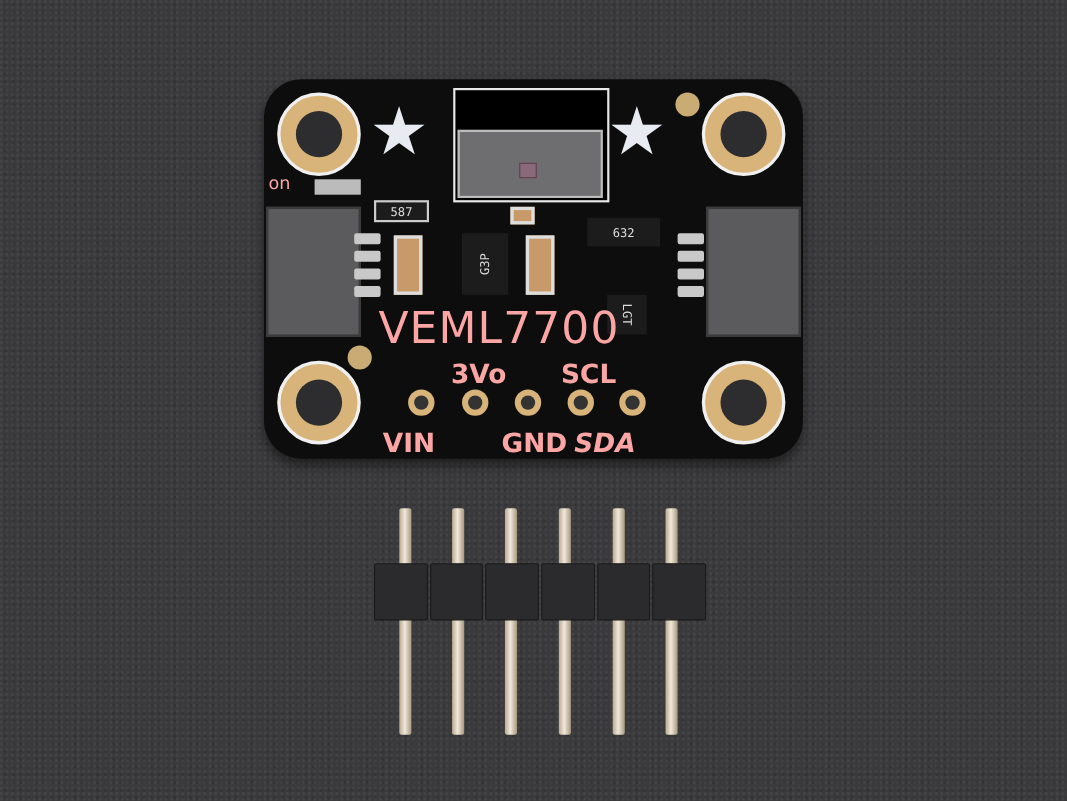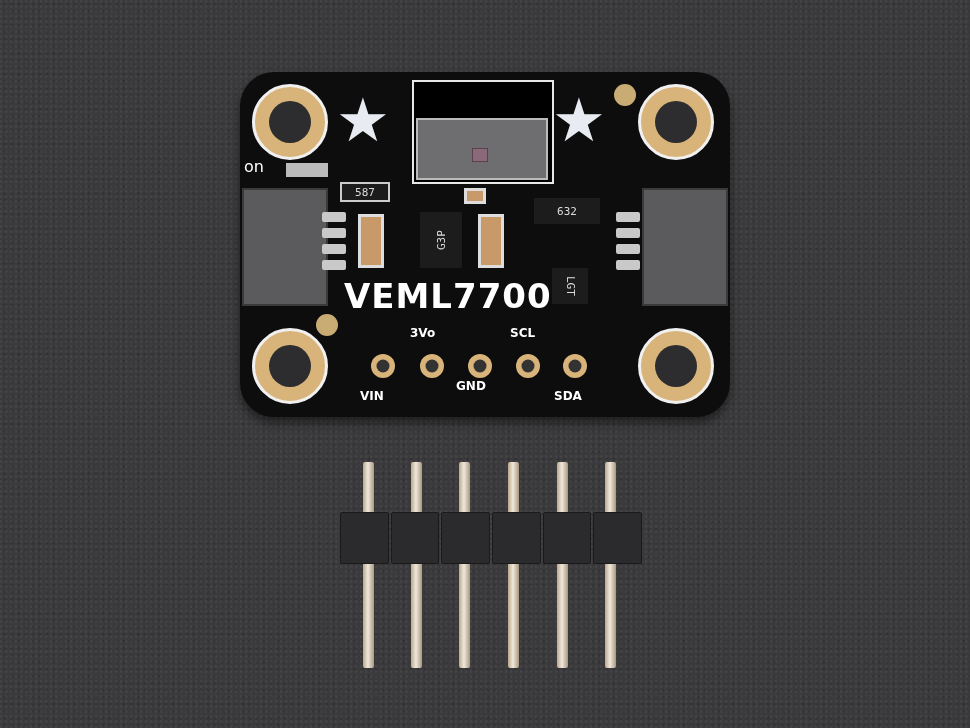--- a/index.html
+++ b/index.html
@@ -32,23 +32,23 @@
   .sensor-lens {
     background:rgba(200,200,205,0.55); border:2px solid #bbb;
   }
   .die { width:14px; height:12px; background:#8a6a7a; border:1px solid #5d3f49; }
   .conn {
     background:#5b5b5d; border:2px solid #3a3a3a;
   }
   .conn-pin { width:24px; height:10px; background:#c9c9c9; border-radius:2px; }
   .chip { background:#1c1c1c; color:#ddd; font-family:"DejaVu Sans Mono", monospace; font-size:11px; display:flex; align-items:center; justify-content:center; }
   .cap { background:#c89a6a; border:3px solid #ddd; box-sizing:border-box; }
-  .silk { color:#ffffff; font-family:"DejaVu Sans", sans-serif; font-weight:bold; }
-  .title { font-size:34px; letter-spacing:1px; font-weight:bold; }
-  .pinlabel { font-size:12px; }
+  .silk { color:#fca5a5; font-family:"DejaVu Sans", sans-serif; font-weight:bold; }
+  .title { font-size:40px; letter-spacing:1px; font-weight:normal; }
+  .pinlabel { font-size:24px; }
   .pad {
     width:24px; height:24px; border-radius:50%;
     background:#d9b47a; box-sizing:border-box;
   }
   .pad::after {
     content:""; position:absolute; left:50%; top:50%; width:13px; height:13px;
     transform:translate(-50%,-50%); border-radius:50%; background:#333;
   }
   .header-body {
     left:340px; top:512px; width:302px; height:52px;
@@ -116,23 +116,23 @@
 
 <div class="abs silk pinlabel" style="left:410px;top:326px;">3Vo</div>
 <div class="abs silk pinlabel" style="left:510px;top:326px;">SCL</div>
 
 <div class="abs pad" style="left:371px;top:354px;"></div>
 <div class="abs pad" style="left:420px;top:354px;"></div>
 <div class="abs pad" style="left:468px;top:354px;"></div>
 <div class="abs pad" style="left:516px;top:354px;"></div>
 <div class="abs pad" style="left:563px;top:354px;"></div>
 
-<div class="abs silk pinlabel" style="left:360px;top:389px;">VIN</div>
-<div class="abs silk pinlabel" style="left:456px;top:379px;">GND</div>
-<div class="abs silk pinlabel" style="left:554px;top:389px;">SDA</div>
+<div class="abs silk pinlabel" style="left:348px;top:389px;">VIN</div>
+<div class="abs silk pinlabel" style="left:456px;top:389px;">GND</div>
+<div class="abs silk pinlabel" style="left:522px;top:389px;font-style:italic;">SDA</div>
 
 <div class="abs pin" style="left:363px;top:462px;height:206px;"></div>
 <div class="abs pin" style="left:411px;top:462px;height:206px;"></div>
 <div class="abs pin" style="left:459px;top:462px;height:206px;"></div>
 <div class="abs pin" style="left:508px;top:462px;height:206px;"></div>
 <div class="abs pin" style="left:557px;top:462px;height:206px;"></div>
 <div class="abs pin" style="left:605px;top:462px;height:206px;"></div>
 
 <div class="abs header-body">
   <div class="header-seg"></div>

